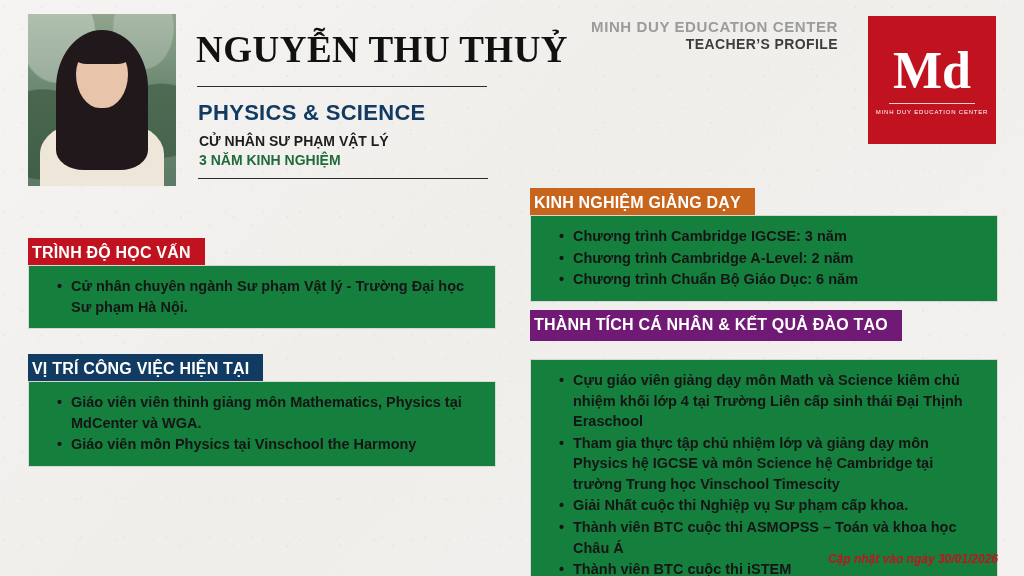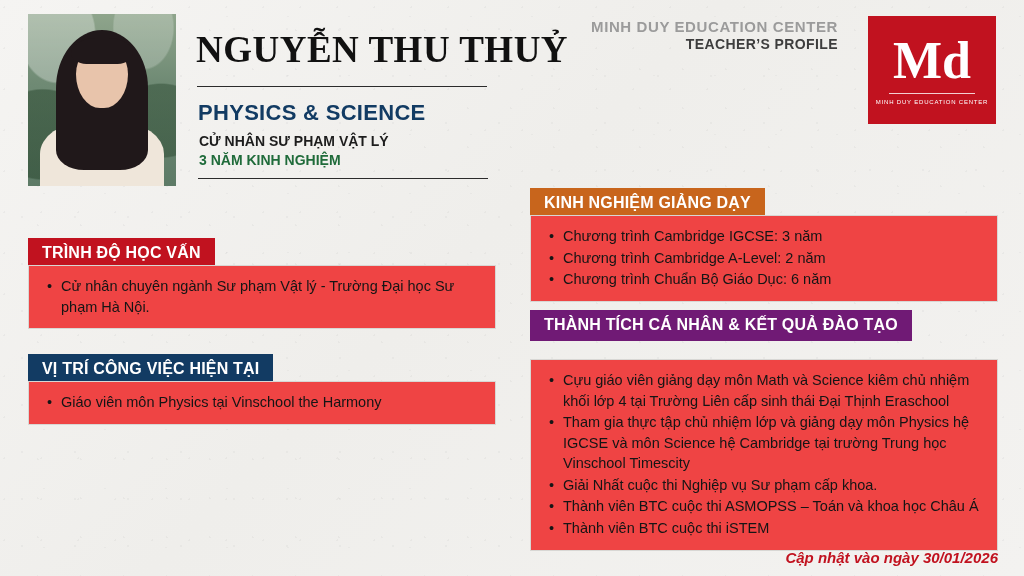--- a/index.html
+++ b/index.html
@@ -140,21 +140,21 @@
     font-size: 14px;
     font-weight: bold;
     letter-spacing: 0.4px;
     color: #3d3d3d;
     white-space: nowrap;
     text-align: right;
   }
   .logo {
     position: absolute;
     right: 28px; top: 16px;
-    width: 128px; height: 108px;
+    width: 128px; height: 128px;
     background: #c1121f;
     display: flex;
     flex-direction: column;
     align-items: center;
     justify-content: center;
   }
   .logo .mark {
     font-family: "Liberation Serif", serif;
     font-weight: bold;
     font-size: 52px;
@@ -172,29 +172,30 @@
     letter-spacing: 0.8px;
     color: #ffffff;
   }
 
   
   .sec-head {
     position: absolute;
     color: #fff;
     font-weight: bold;
     font-size: 16px;
-    padding: 6px 14px 7px 14px;
+    padding: 6px 14px 7px 4px;
     letter-spacing: 0.2px;
     white-space: nowrap;
   }
   .sec-body {
     position: absolute;
-    background: #ef4444;
+    background: #15803d;
     border: 1px solid #d8d7d4;
-    padding: 10px 14px 10px 14px;
+    padding: 10px 14px 10px 24px;
+    font-weight: bold;
   }
   .sec-body ul {
     margin: 0;
     padding-left: 18px;
     list-style: none;
   }
   .sec-body li {
     position: relative;
     font-size: 14.5px;
     line-height: 1.42;
@@ -218,21 +219,21 @@
 
   .head-teach { left: 530px; top: 188px; background: #c8651c; }
   .body-teach { left: 530px; top: 215px; width: 468px; }
 
   .head-ach   { left: 530px; top: 310px; background: #701a75; }
   .body-ach   { left: 530px; top: 337px; width: 468px; margin-top: 22px; }
 
   .updated {
     position: absolute;
     right: 26px; bottom: 10px;
-    font-size: 15px;
+    font-size: 12px;
     font-style: italic;
     font-weight: bold;
     color: #c1121f;
   }
 </style>
 </head>
 <body>
 
 <div class="page-bg"></div>
 
@@ -264,20 +265,21 @@
 <div class="sec-head head-edu">TRÌNH ĐỘ HỌC VẤN</div>
 <div class="sec-body body-edu">
   <ul>
     <li>Cử nhân chuyên ngành Sư phạm Vật lý - Trường Đại học Sư phạm  Hà Nội.</li>
   </ul>
 </div>
 
 <div class="sec-head head-pos">VỊ TRÍ CÔNG VIỆC HIỆN TẠI</div>
 <div class="sec-body body-pos">
   <ul>
+    <li>Giáo viên viên thỉnh giảng môn Mathematics, Physics tại MdCenter và WGA.</li>
     <li>Giáo viên môn Physics tại Vinschool  the Harmony</li>
   </ul>
 </div>
 
 <div class="sec-head head-teach">KINH NGHIỆM GIẢNG DẠY</div>
 <div class="sec-body body-teach">
   <ul>
     <li>Chương trình Cambridge IGCSE: 3 năm</li>
     <li>Chương trình Cambridge A-Level: 2 năm</li>
     <li>Chương trình Chuẩn Bộ Giáo Dục: 6 năm</li>

